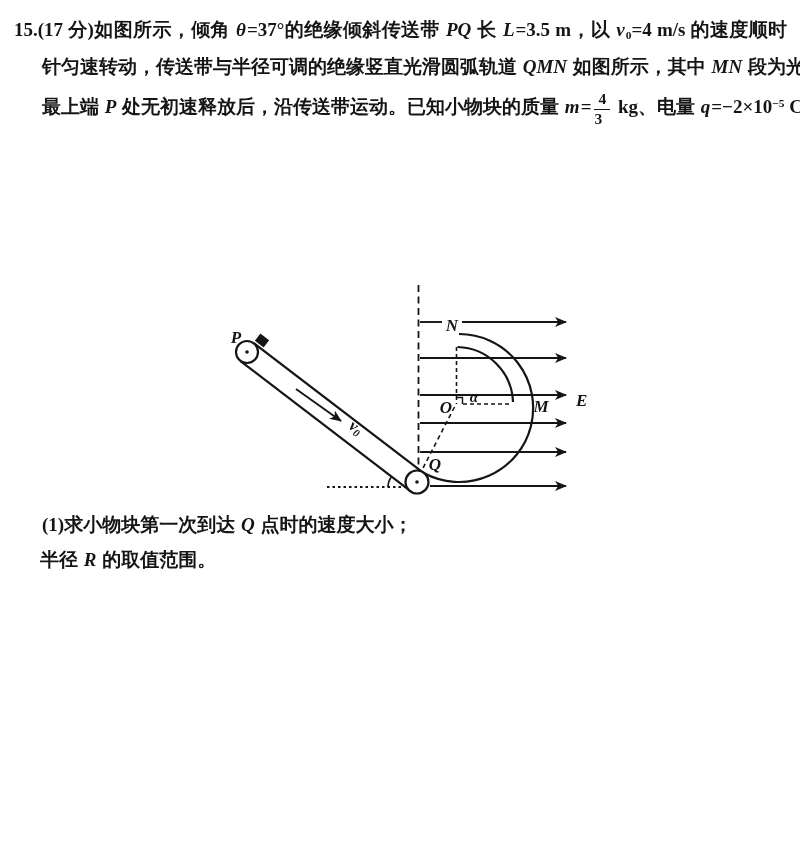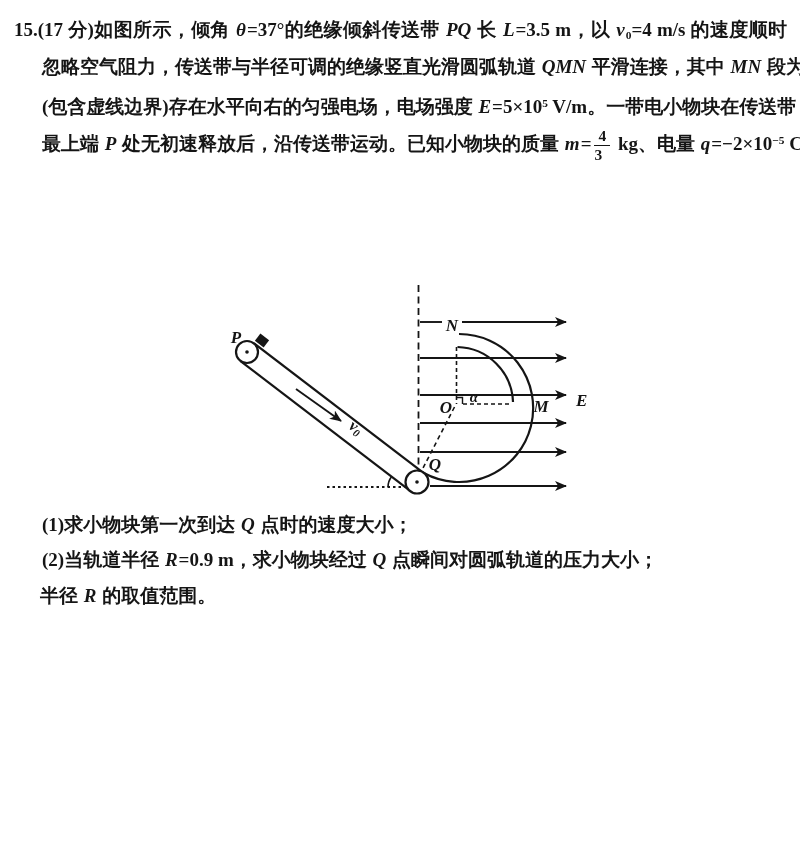--- a/index.html
+++ b/index.html
@@ -35,22 +35,21 @@
   .diagram{position:absolute;left:198px;top:281px;width:420px;height:228px;}
   .dlabel{font-family:"Liberation Serif","DejaVu Serif",serif;font-style:italic;font-weight:600;fill:#151515;}
 </style>
 </head>
 <body>
 
 <div class="page">
 
   <div class="problem">
     <div class="line first fill"><span class="seg-cn">15.(17 分)如图所示，倾角 </span><span class="seg-var">θ</span><span class="seg-num">=37°</span><span class="seg-cn">的绝缘倾斜传送带 </span><span class="seg-var">PQ</span><span class="seg-cn"> 长 </span><span class="seg-var">L</span><span class="seg-num">=3.5 m</span><span class="seg-cn">，以 </span><span class="seg-var">v</span><span class="seg-sub">0</span><span class="seg-num">=4 m/s</span><span class="seg-cn"> 的速度顺时</span></div>
-    <div class="line fill"><span class="seg-cn">忽略空气阻力，传送带与半径可调的绝缘竖直光滑圆弧轨道 </span><span class="seg-var">QMN</span><span class="seg-cn"> 平滑连接，其中 </span><span class="seg-var">MN</span><span class="seg-cn"> 段为光</span></div>
-    <div class="line fill"><span class="seg-cn">(包含虚线边界)存在水平向右的匀强电场，电场强度 </span><span class="seg-var">E</span><span class="seg-num">=5×10</span><span class="seg-sup">5</span><span class="seg-num"> V/m</span><span class="seg-cn">。一带电小物块在传送带</span></div>
+    <div class="line fill"><span class="seg-cn">针匀速转动，传送带与半径可调的绝缘竖直光滑圆弧轨道 </span><span class="seg-var">QMN</span><span class="seg-cn"> 如图所示，其中 </span><span class="seg-var">MN</span><span class="seg-cn"> 段为光</span></div>
     <div class="line fill"><span class="seg-cn">最上端 </span><span class="seg-var">P</span><span class="seg-cn"> 处无初速释放后，沿传送带运动。已知小物块的质量 </span><span class="seg-var">m</span><span class="seg-num">=</span><span class="seg-frac"><span class="fn">4</span><span class="fd">3</span></span><span class="seg-num"> kg</span><span class="seg-cn">、电量 </span><span class="seg-var">q</span><span class="seg-num">=−2×10</span><span class="seg-sup">−5</span><span class="seg-num"> C</span></div>
   </div>
 
   <svg class="diagram" viewBox="0 0 420 228" xmlns="http://www.w3.org/2000/svg">
     <defs>
       <marker id="arr" viewBox="0 0 12 10" refX="11" refY="5" markerWidth="12" markerHeight="10" orient="auto" markerUnits="userSpaceOnUse">
         <path d="M0,0 L12,5 L0,10 L3.2,5 Z" fill="#151515"></path>
       </marker>
     </defs>
 
@@ -104,17 +103,16 @@
     <text class="dlabel" x="276" y="121" font-size="15" text-anchor="middle">α</text>
     <g transform="translate(150,147) rotate(35)">
       <text class="dlabel" font-size="16">
         <tspan>v</tspan><tspan font-size="11" dy="3">0</tspan>
       </text>
     </g>
   </svg>
 
   <div class="questions">
     <div class="line"><span class="seg-cn">(1)求小物块第一次到达 </span><span class="seg-var">Q</span><span class="seg-cn"> 点时的速度大小；</span></div>
-    <div class="line"><span class="seg-cn">(2)当轨道半径 </span><span class="seg-var">R</span><span class="seg-num">=0.9 m</span><span class="seg-cn">，求小物块经过 </span><span class="seg-var">Q</span><span class="seg-cn"> 点瞬间对圆弧轨道的压力大小；</span></div>
     <div class="line indent2"><span class="seg-cn">半径 </span><span class="seg-var">R</span><span class="seg-cn"> 的取值范围。</span></div>
   </div>
 
 </div>
 
 </body></html>

